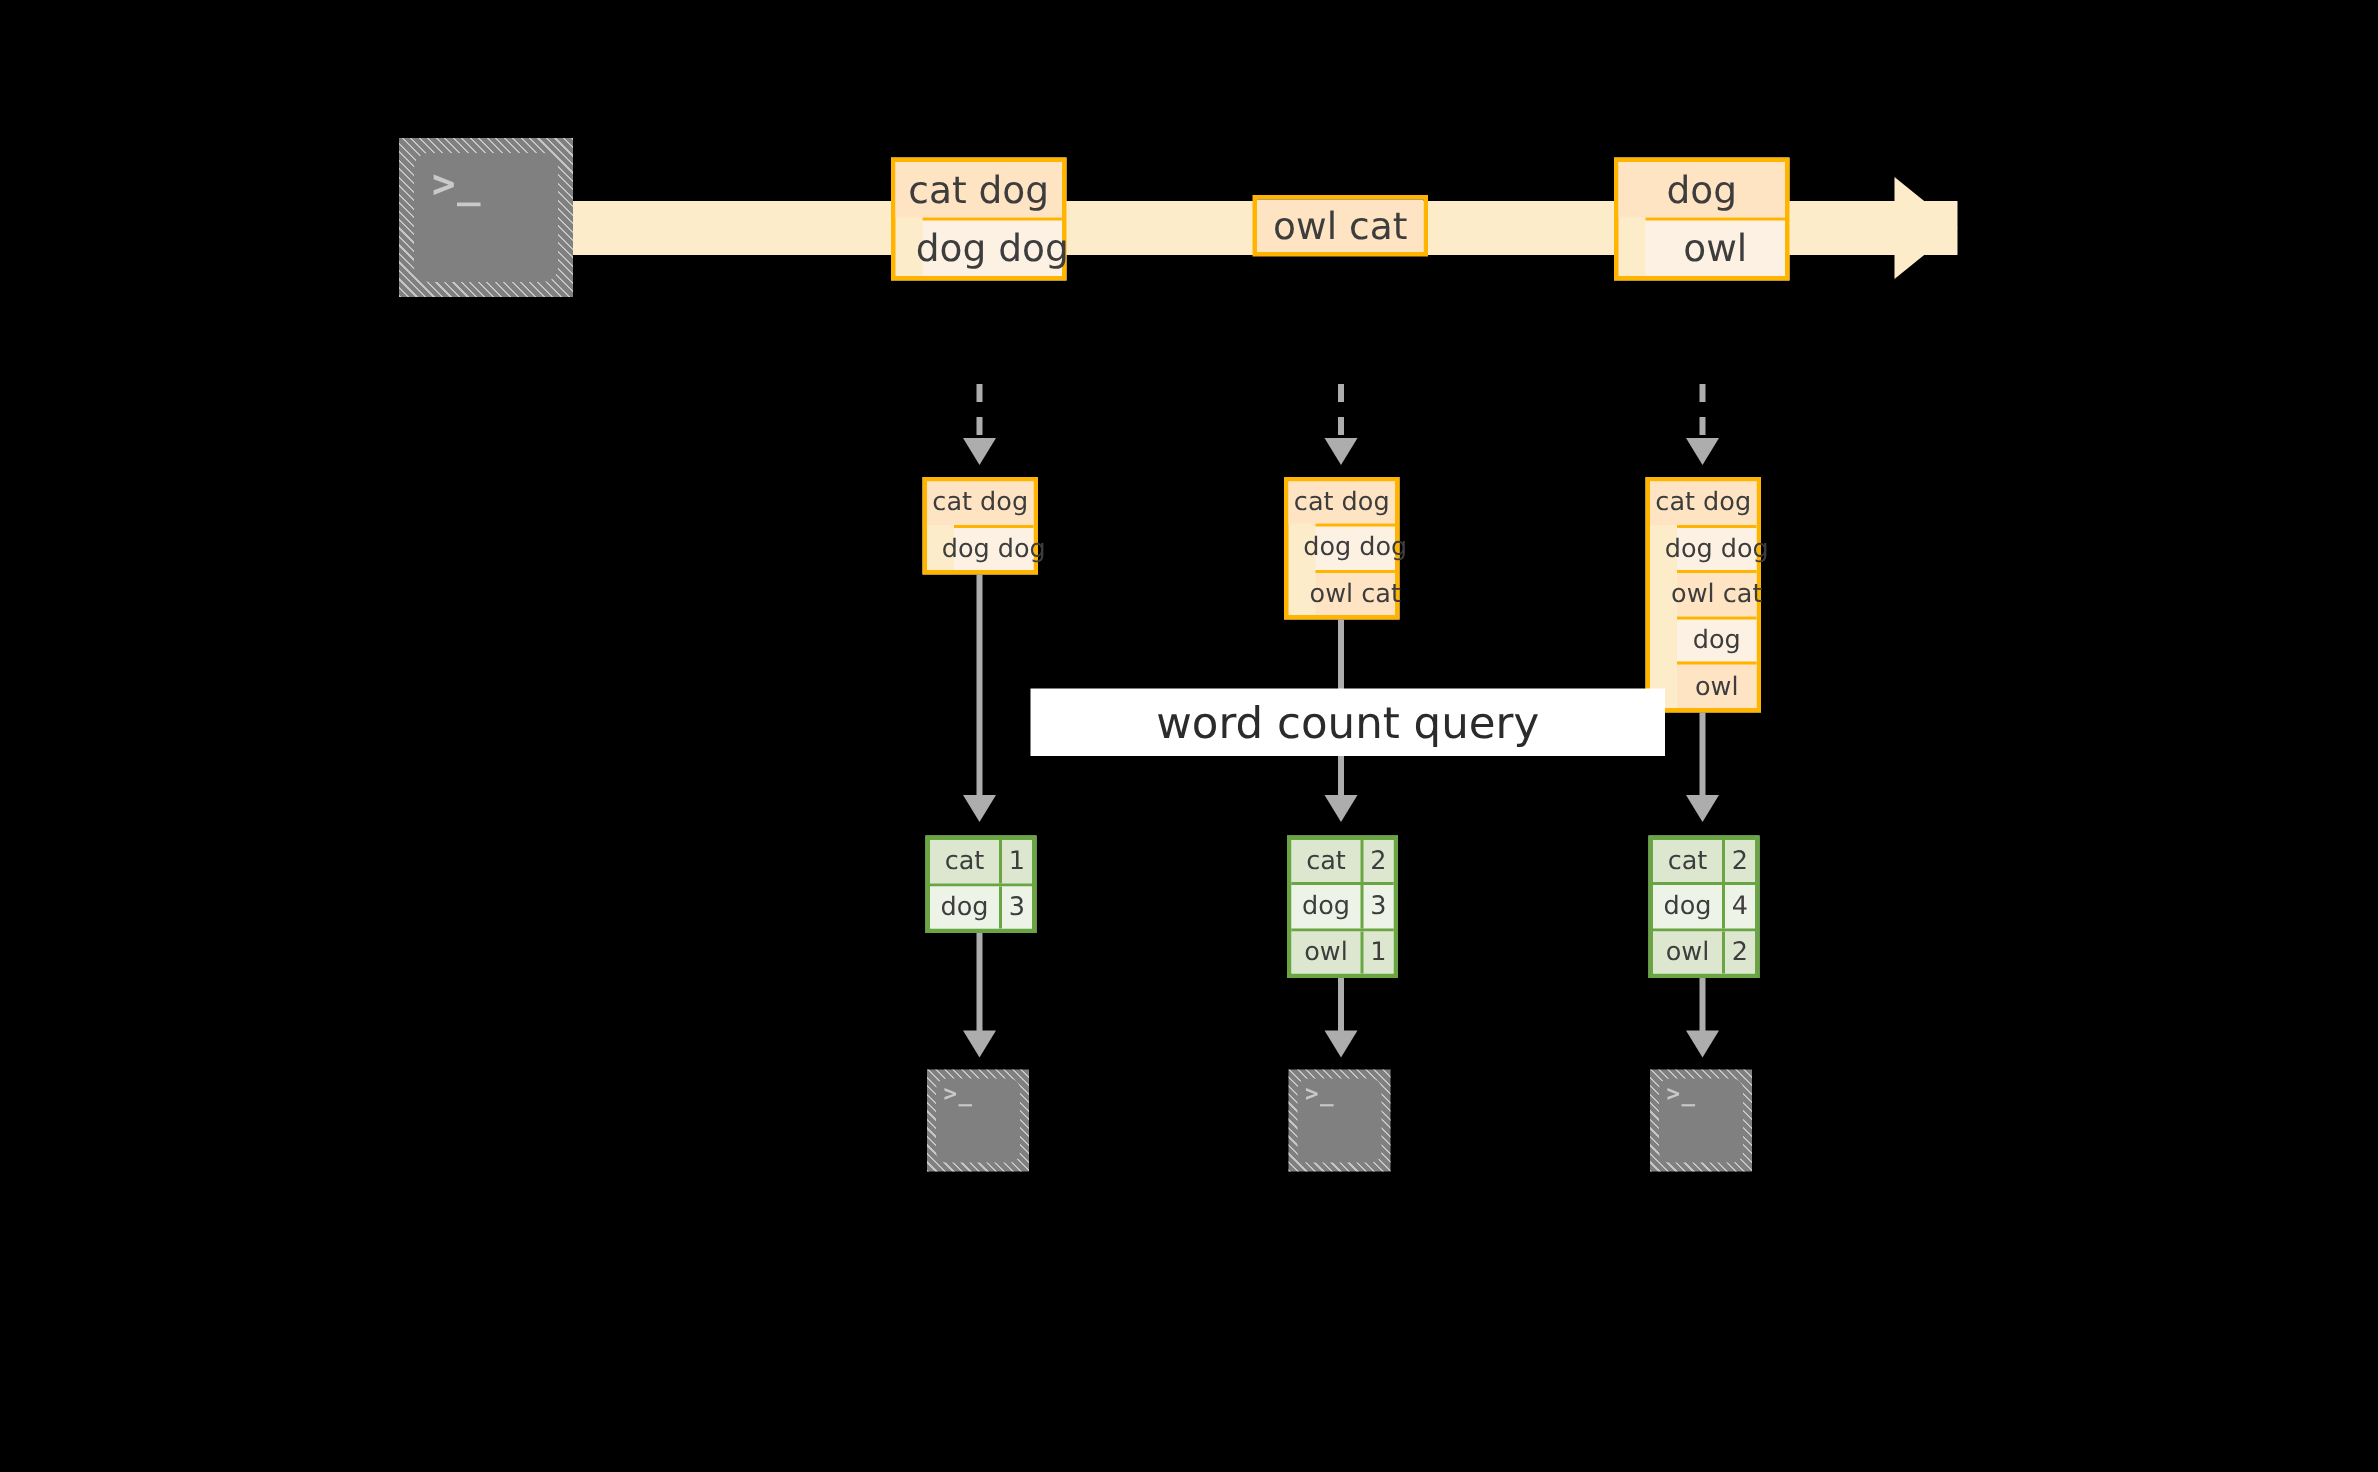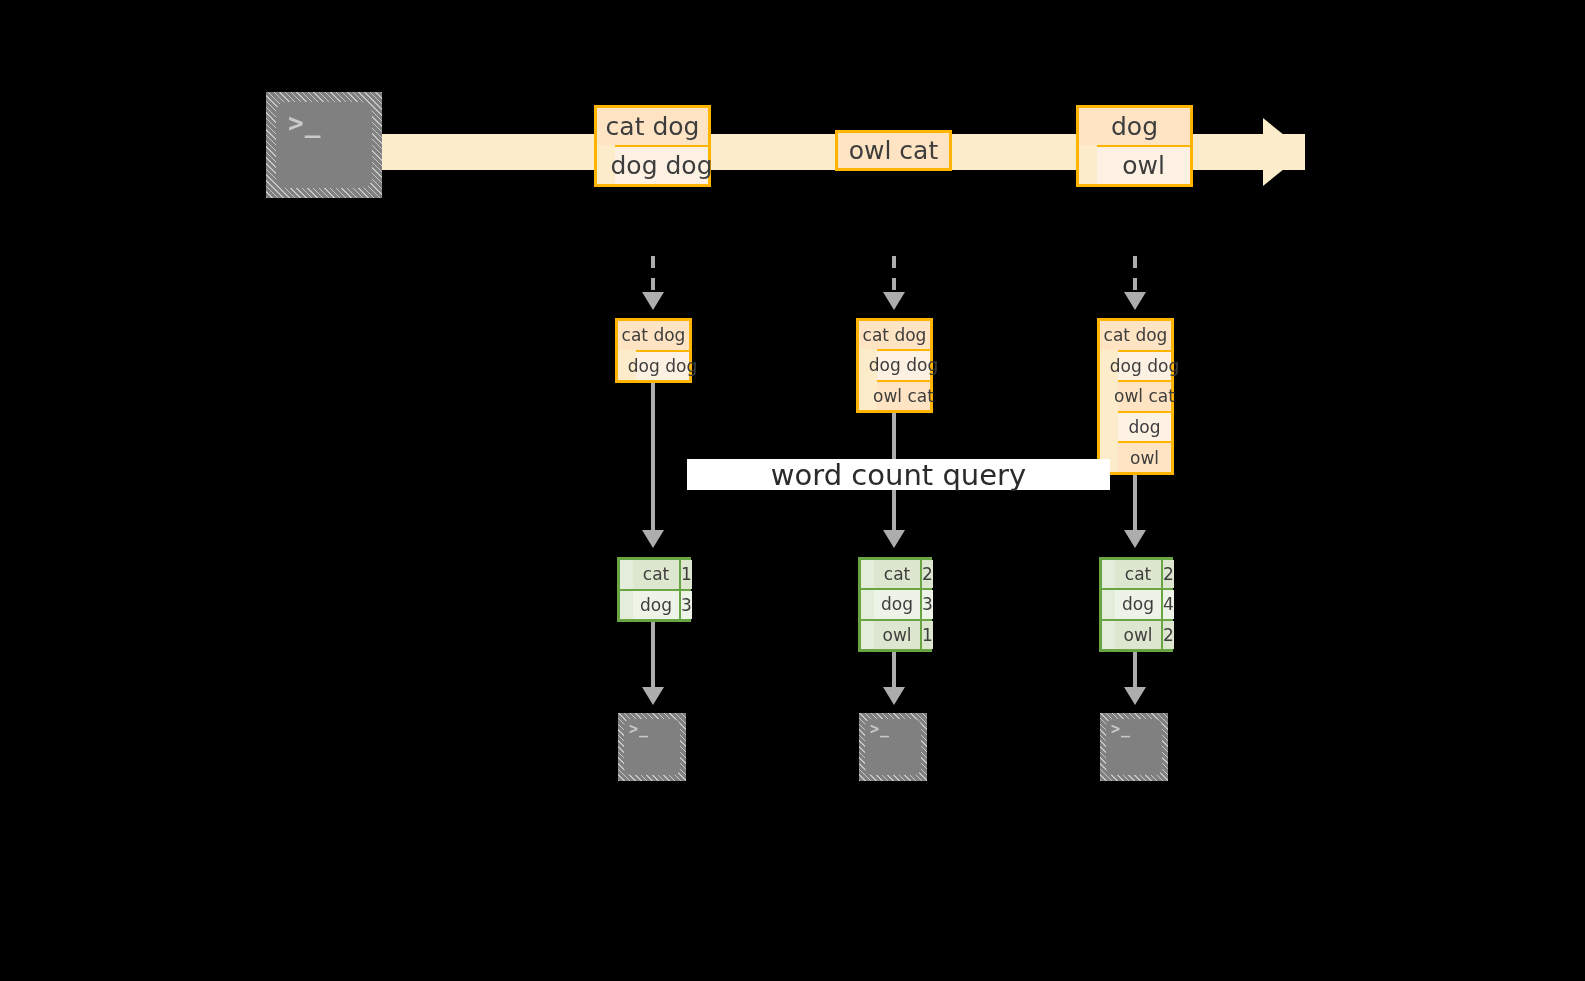--- a/index.html
+++ b/index.html
@@ -93,21 +93,20 @@
     box-sizing: border-box;
     border: 3px solid #6aa544;
     display: flex;
     flex-direction: column;
     background: #e4ecda;
   }
   .tbl .trow {
     box-sizing: border-box;
     flex: 1 1 auto;
     display: flex;
-    padding-left: 13px;
   }
   .tbl .trow + .trow { border-top: 2px solid #6aa544; }
   .tbl .tc {
     box-sizing: border-box;
     display: flex;
     align-items: center;
     justify-content: center;
     font-size: 17px;
     color: #3d3d3d;
     white-space: nowrap;
@@ -210,21 +209,21 @@
 
   <div class="vline" style="left:651px; top:383px; height:150px;"></div>
   <div class="vhead" style="left:642px; top:530px;"></div>
 
   <div class="vline" style="left:892px; top:413px; height:120px;"></div>
   <div class="vhead" style="left:883px; top:530px;"></div>
 
   <div class="vline" style="left:1133px; top:475px; height:58px;"></div>
   <div class="vhead" style="left:1124px; top:530px;"></div>
 
-  <div class="qband" style="left:687px; top:459px; width:423px; height:31px;">
+  <div class="qband" style="left:687px; top:459px; width:423px; height:45px;">
     <span class="qtext">word count query</span>
   </div>
 
   <div class="tbl" style="left:617px; top:557px; width:74px; height:65px;">
     <div class="trow dark">
       <div class="tc k">cat</div>
       <div class="tc v">1</div>
     </div>
     <div class="trow light">
       <div class="tc k">dog</div>

